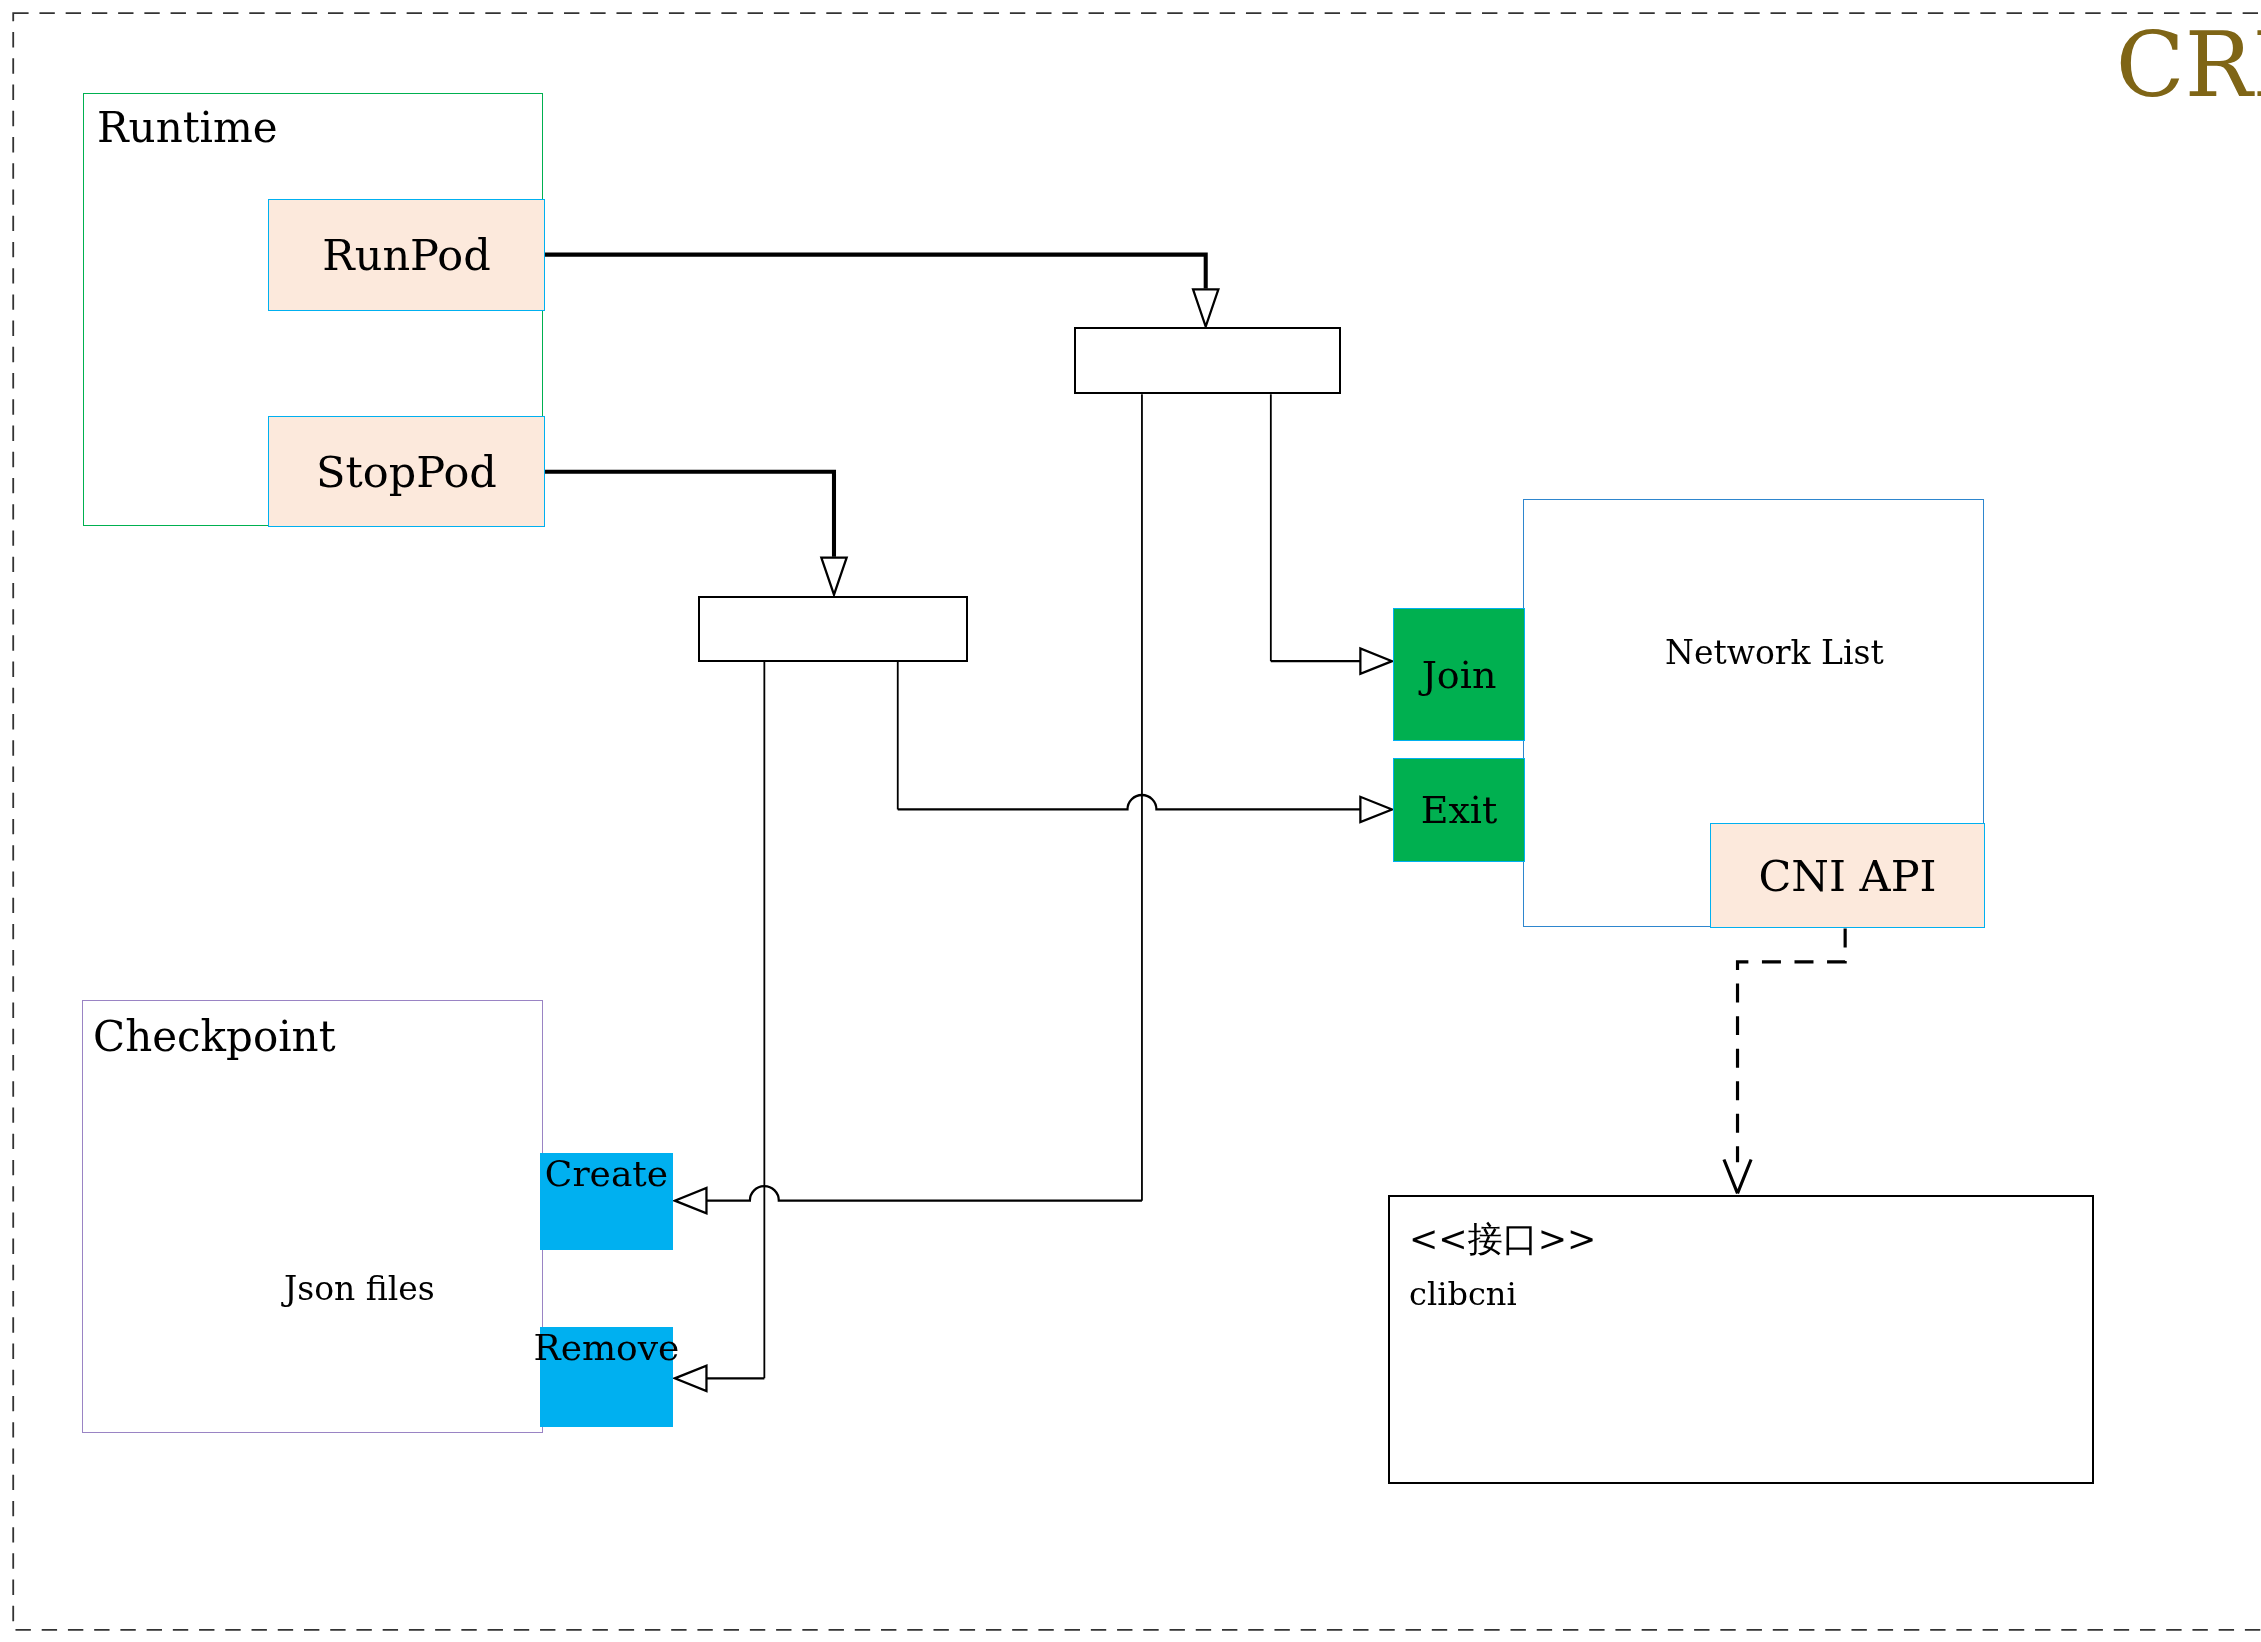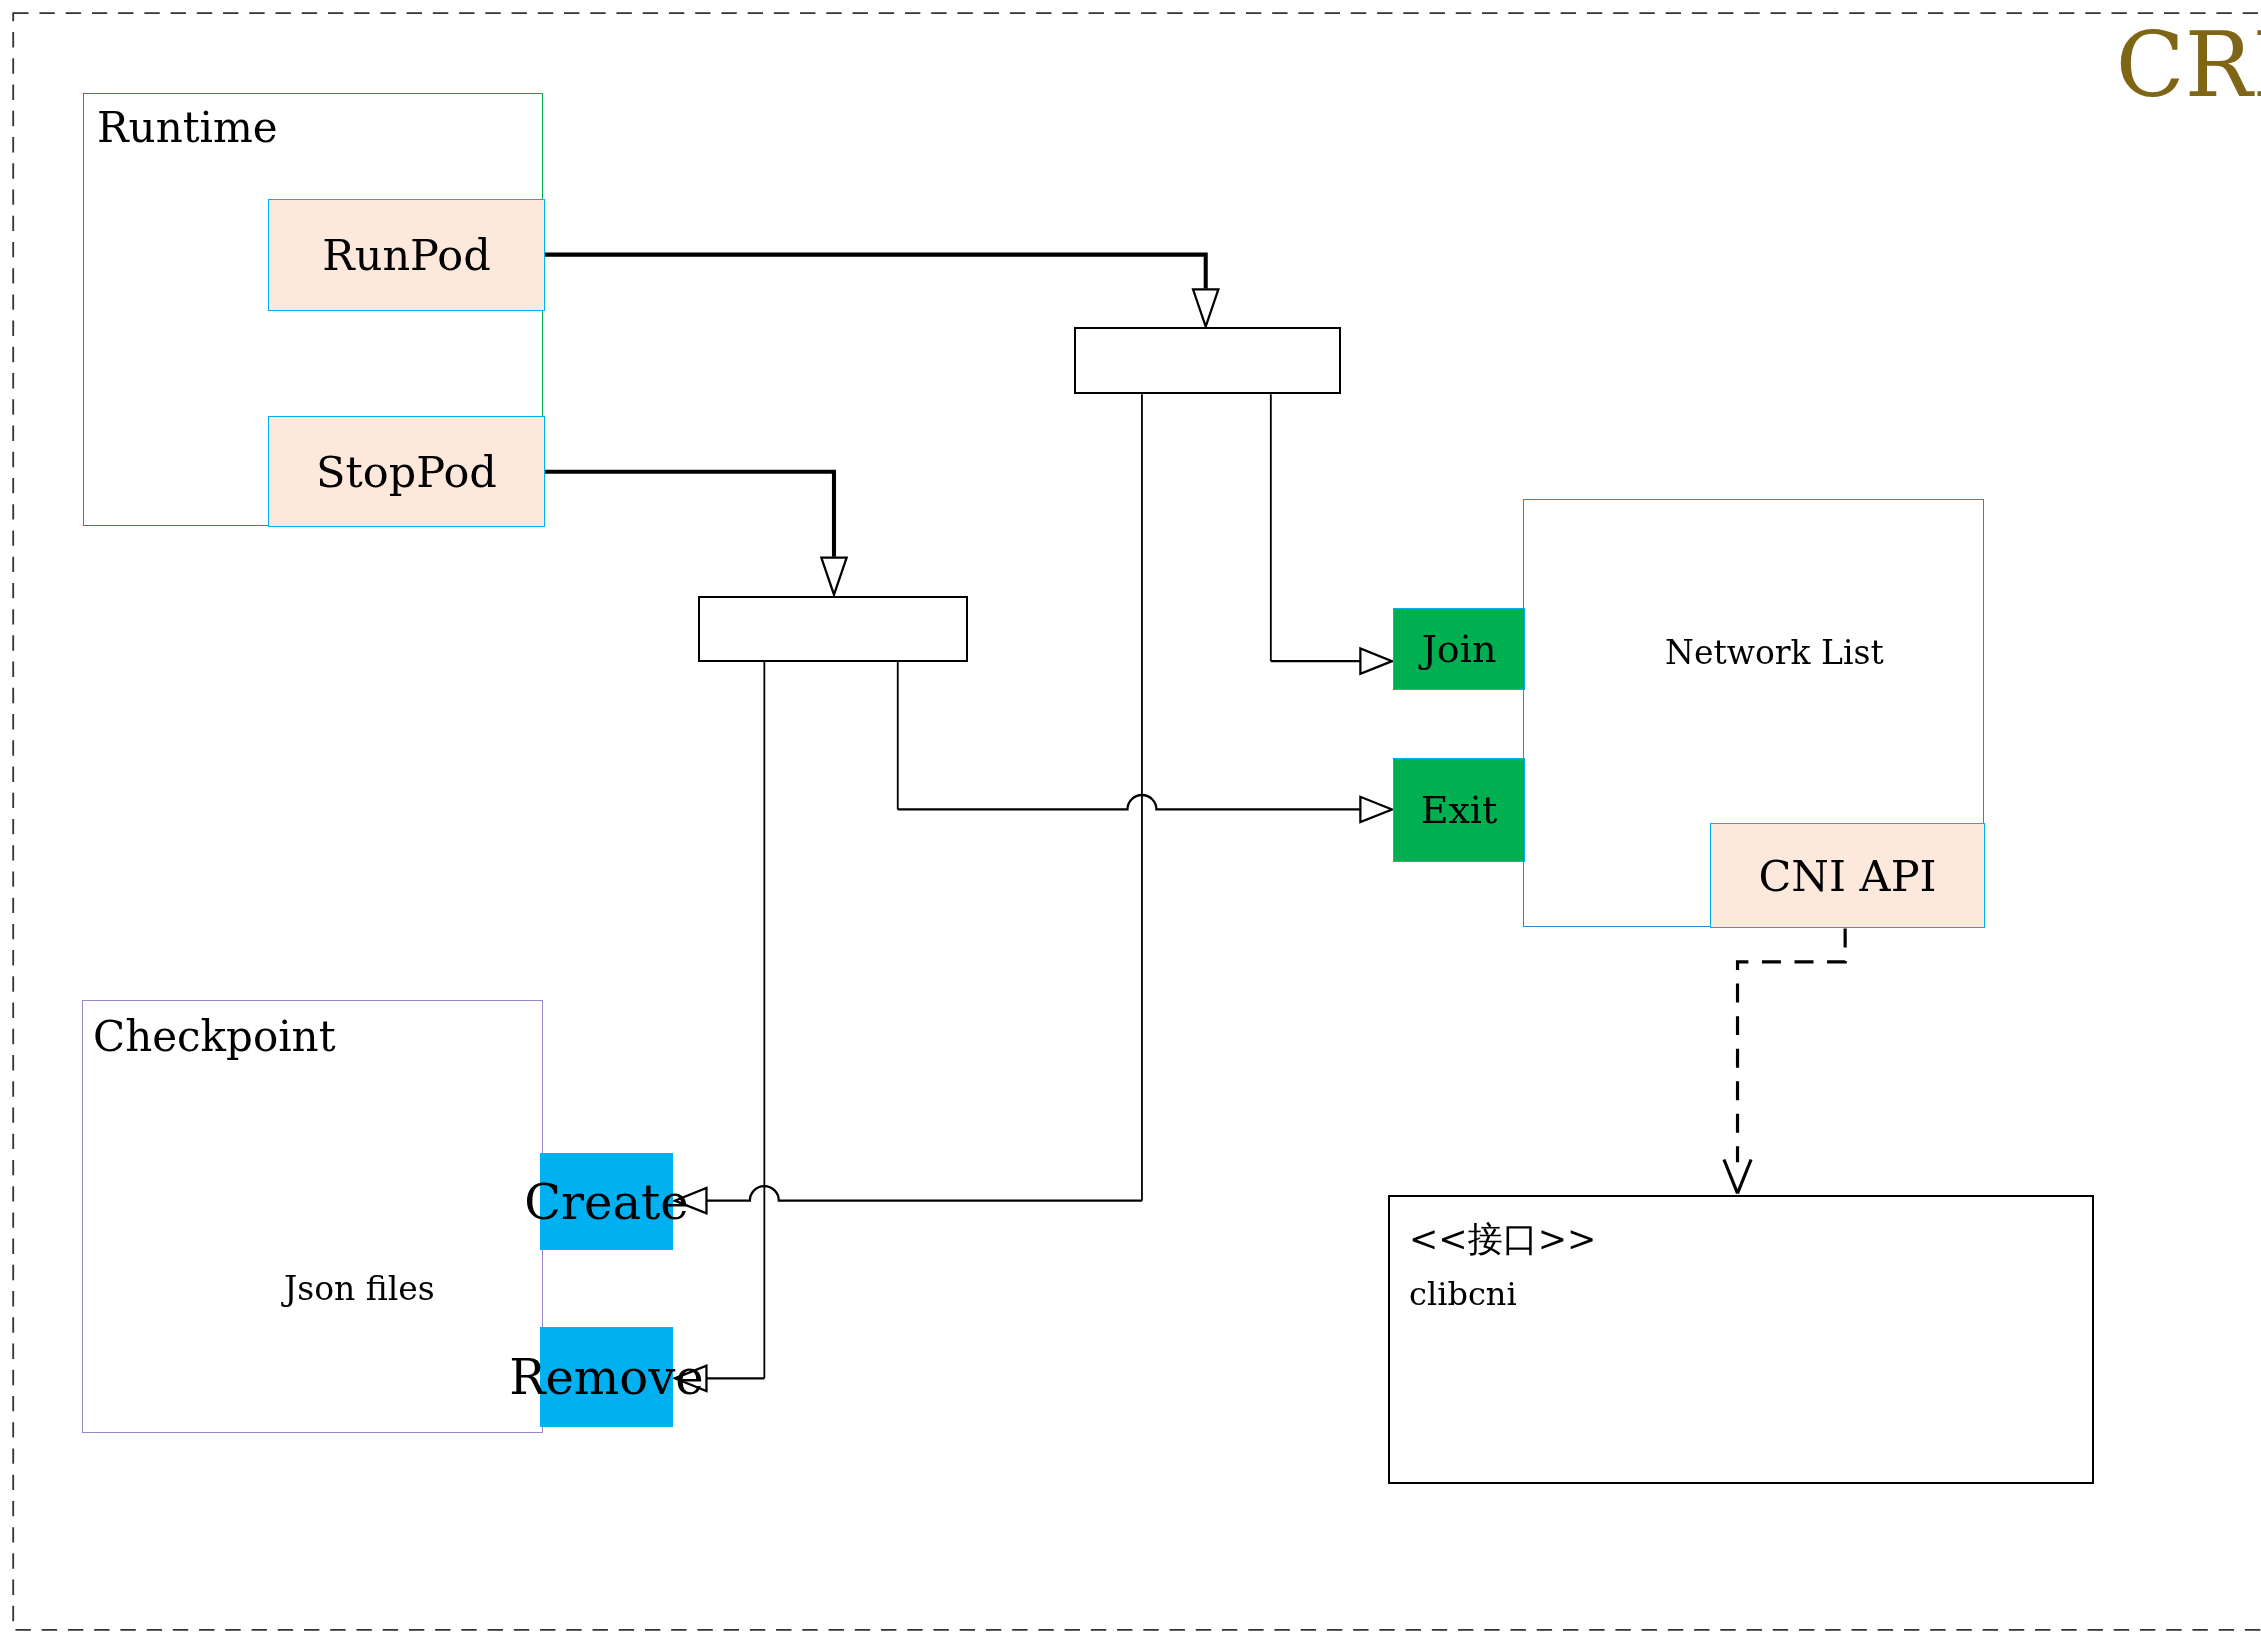--- a/index.html
+++ b/index.html
@@ -24,21 +24,21 @@
   .runtime-box{border:1.4px solid var(--runtime_border,#00B050);background:#fff;}
   .checkpoint-box{border:1.4px solid var(--checkpoint_border,#9A84C4);background:#fff;}
   .nm-box{border:1.4px solid var(--network_manager_border,#2E86CE);background:#fff;}
   .proc-rect{border:2.7px solid #000;background:#fff;}
 
   .action{background:var(--action_fill,#FCE9DC);border:1.4px solid var(--action_border,#00B0F0);
           display:flex;align-items:center;justify-content:center;font-size:43px;}
   .gbtn{background:var(--join_exit_fill,#00B050);border:1.4px solid var(--action_border,#00B0F0);
         display:flex;align-items:center;justify-content:center;font-size:38px;}
   .bbtn{background:var(--create_remove_fill,#00B0F0);
-        display:flex;align-items:center;justify-content:center;font-size:48px;}
+        display:flex;align-items:flex-start;justify-content:center;font-size:36px;}
 
   .box-title{font-size:42px;}
   .small-label{font-size:33px;white-space:nowrap;}
 
   .cri{position:absolute;left:2026px;top:20px;width:262px;text-align:right;
        font-size:90px;line-height:1;color:var(--accent_title,#7F6516);}
 
   .clibcni-box{border:2.7px solid #000;background:#fff;display:flex;flex-direction:column;}
   .cls-top{position:relative;height:162px;background:#fff;border-radius:12px;}
   .cls-bottom{position:relative;flex:1;background:var(--interface_section_fill,#EFEFEF);border-top:2.7px solid #000;}
@@ -113,21 +113,21 @@
   <div class="title small-label" style="left:284px;top:1269px;">Json files</div>
   <div class="abs bbtn" style="left:540px;top:1153px;width:133px;height:97px;">
     <span>Create</span>
   </div>
   <div class="abs bbtn" style="left:540px;top:1327px;width:133px;height:100px;">
     <span>Remove</span>
   </div>
 
   <div class="abs nm-box" style="left:1523px;top:499px;width:461px;height:428px;"></div>
   <div class="title small-label" style="left:1665px;top:633px;">Network List</div>
-  <div class="abs gbtn" style="left:1393px;top:608px;width:132px;height:82px;">
+  <div class="abs gbtn" style="left:1393px;top:608px;width:132px;height:133px;">
     <span>Join</span>
   </div>
   <div class="abs gbtn" style="left:1393px;top:758px;width:132px;height:104px;">
     <span>Exit</span>
   </div>
   <div class="abs action" style="left:1710px;top:823px;width:275px;height:105px;">
     <span>CNI API</span>
   </div>
 
   <div class="abs clibcni-box" style="left:1388px;top:1195px;width:706px;height:289px;">

